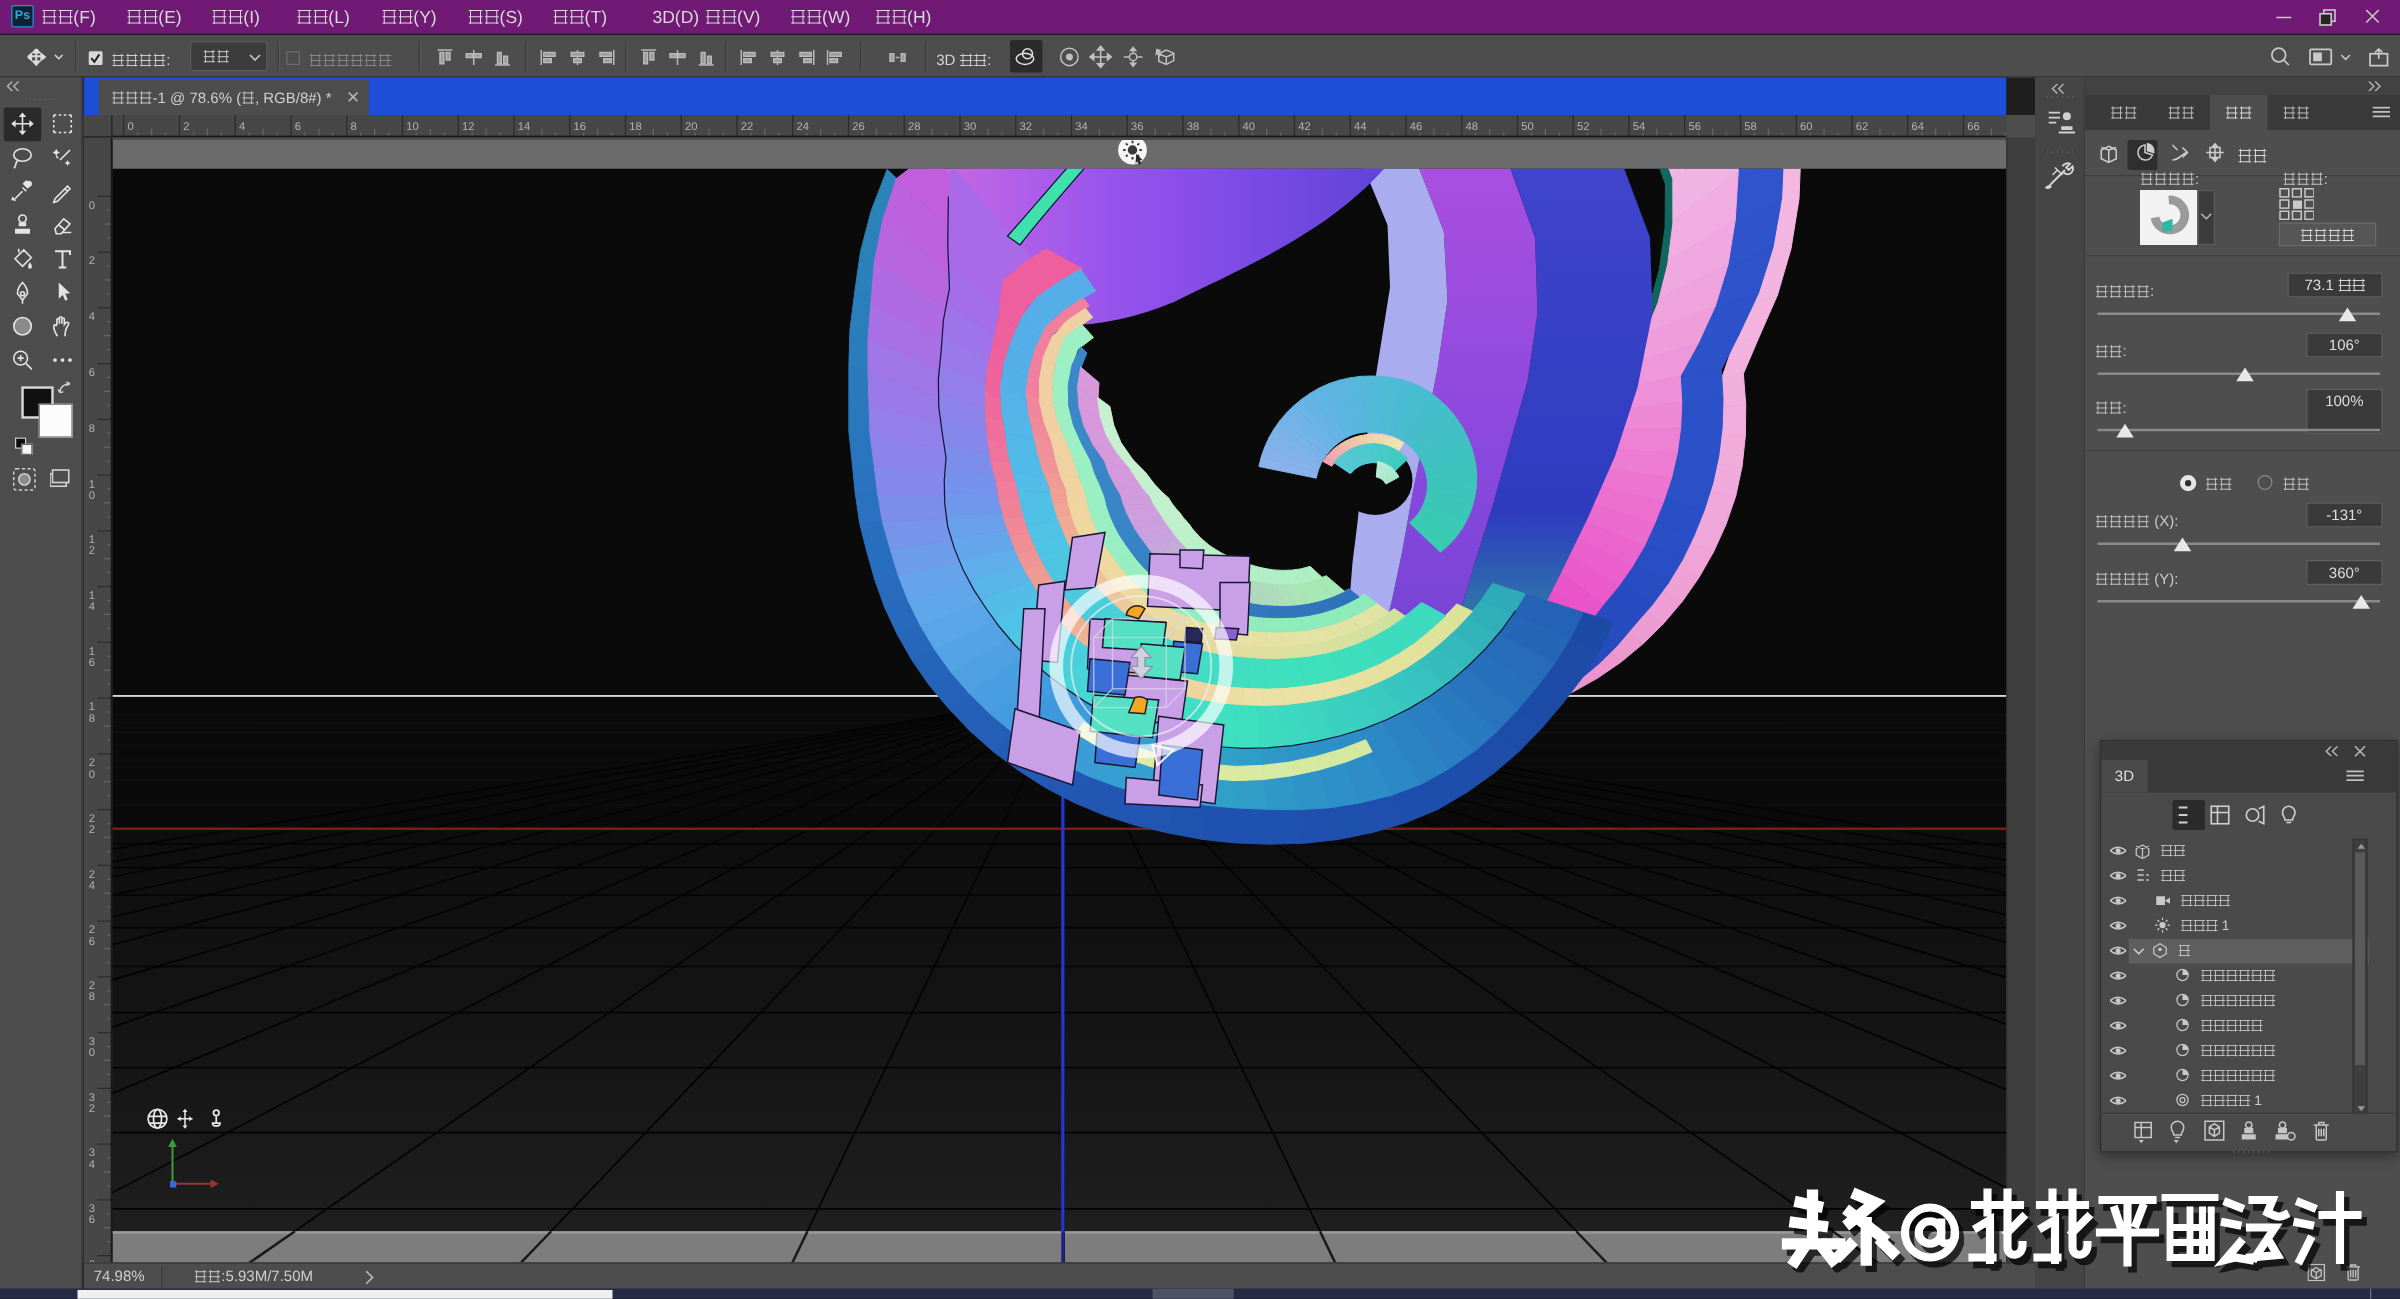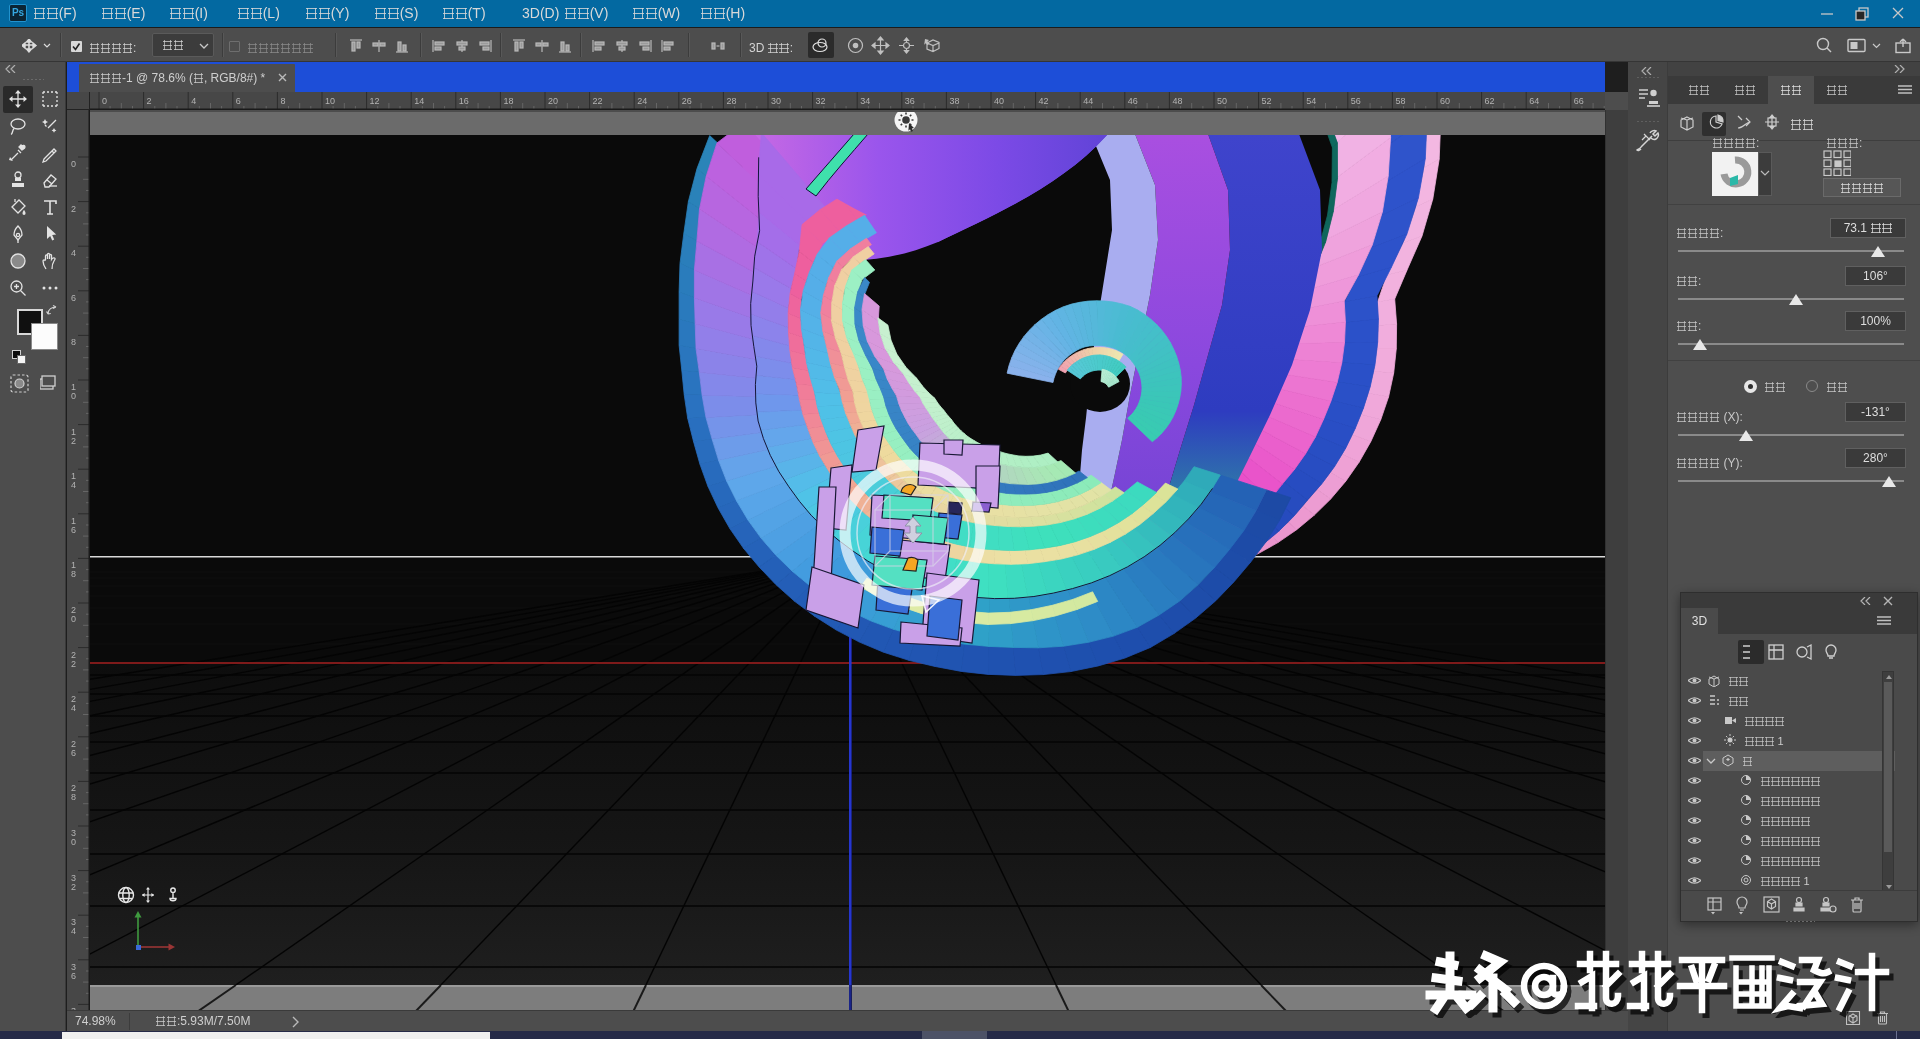--- a/index.html
+++ b/index.html
@@ -9,21 +9,21 @@
 background-image:
  linear-gradient(currentColor,currentColor),
  linear-gradient(currentColor,currentColor),
  linear-gradient(currentColor,currentColor),
  linear-gradient(currentColor,currentColor),
  linear-gradient(currentColor,currentColor);
 background-repeat:no-repeat;
 background-size:100% 7.5%,100% 7.5%,100% 7.5%,7.5% 100%,7.5% 100%;
 background-position:0 7%,0 50%,0 93%,15% 0,85% 0}
 .z{width:.82em;height:.84em;margin:0 .05em}
-.menubar{left:0;top:0;width:1920px;height:27px;background:#0369a1;color:#d9d9d9;font-size:14px}
+.menubar{left:0;top:0;width:1920px;height:27px;background:#701a75;color:#d9d9d9;font-size:14px}
 .menubar b{position:absolute;top:5px;font-weight:normal;white-space:nowrap}
 .optbar{left:0;top:27px;width:1920px;height:35px;background:#4d4d4d;border-top:1px solid #1c1c1c;border-bottom:1px solid #353535;color:#d4d4d4;font-size:12px}
 .vsep{position:absolute;top:5px;height:24px;width:1px;background:#3c3c3c;box-shadow:1px 0 0 #585858}
 .toolbar{left:0;top:62px;width:66px;height:969px;background:#4d4d4d;border-right:1px solid #3a3a3a}
 .tabbar{left:67px;top:62px;width:1538px;height:30px;background:#1d4ed8}
 .tab{position:absolute;left:12px;top:2px;width:216px;height:28px;background:#4d4d4d;color:#cfcfcf;font-size:12px;border-radius:1px 1px 0 0}
 .docwin{left:67px;top:92px;width:1561px;height:918px;background:#4d4d4d}
 .hruler{position:absolute;left:0px;top:0px;width:1538px;height:18px;background:#474747;overflow:hidden}
 .vruler{position:absolute;left:0px;top:18px;width:23px;height:900px;background:#474747;overflow:hidden}
 .canvas{position:absolute;left:23px;top:20px;width:1515px;height:898px;background:#050505;overflow:hidden}
@@ -1548,35 +1548,35 @@
       <div class="ab" style="left:0;top:100px;width:252px;height:1px;background:#414141"></div>
       <span class="lbl" style="left:8px;top:122px"><i class="z"></i><i class="z"></i><i class="z"></i><i class="z"></i>:</span>
       <span class="fld" style="left:162px;top:114px;width:76px;height:20px;line-height:19px">73.1 <i class="z"></i><i class="z"></i></span>
       <span class="track" style="left:10px;top:146px;width:226px"></span>
       <span class="thumbtri" style="left:203px;top:142px"></span>
       <span class="lbl" style="left:8px;top:170px"><i class="z"></i><i class="z"></i>:</span>
       <span class="fld" style="left:177px;top:162px;width:61px;height:20px;line-height:19px">106°</span>
       <span class="track" style="left:10px;top:194px;width:226px"></span>
       <span class="thumbtri" style="left:121px;top:190px"></span>
       <span class="lbl" style="left:8px;top:215px"><i class="z"></i><i class="z"></i>:</span>
-      <span class="fld" style="left:177px;top:207px;width:61px;height:20px;line-height:19px">100%</span>
+      <span class="fld" style="left:177px;top:207px;width:61px;height:36px;line-height:19px">100%</span>
       <span class="track" style="left:10px;top:239px;width:226px"></span>
       <span class="thumbtri" style="left:25px;top:235px"></span>
       <div class="ab" style="left:0;top:256px;width:252px;height:1px;background:#414141"></div>
       <span class="ab" style="left:76px;top:276px;width:13px;height:13px;border-radius:50%;background:#e6e6e6"></span>
       <span class="ab" style="left:80px;top:280px;width:5px;height:5px;border-radius:50%;background:#2e2e2e"></span>
       <span class="lbl" style="left:96px;top:276px"><i class="z"></i><i class="z"></i></span>
       <span class="ab" style="left:138px;top:276px;width:12px;height:12px;border-radius:50%;border:1.5px solid #8a8a8a"></span>
       <span class="lbl" style="left:158px;top:276px"><i class="z"></i><i class="z"></i></span>
       <span class="lbl" style="left:8px;top:306px"><i class="z"></i><i class="z"></i><i class="z"></i><i class="z"></i> (X):</span>
       <span class="fld" style="left:177px;top:298px;width:61px;height:20px;line-height:19px">-131°</span>
       <span class="track" style="left:10px;top:330px;width:226px"></span>
       <span class="thumbtri" style="left:71px;top:326px"></span>
       <span class="lbl" style="left:8px;top:352px"><i class="z"></i><i class="z"></i><i class="z"></i><i class="z"></i> (Y):</span>
-      <span class="fld" style="left:177px;top:344px;width:61px;height:20px;line-height:19px">280°</span>
+      <span class="fld" style="left:177px;top:344px;width:61px;height:20px;line-height:19px">360°</span>
       <span class="track" style="left:10px;top:376px;width:226px"></span>
       <span class="thumbtri" style="left:214px;top:372px"></span>
     </div>
     <div class="p3d">
       <div class="ab" style="left:0;top:0;width:236px;height:15px;background:#3a3a3a">
         <svg class="ab" style="left:178px;top:4px" width="16" height="8">
           <path d="M6,0 l-4,4 4,4 M11,0 l-4,4 4,4" stroke="#b5b5b5" stroke-width="1.2" fill="none"></path>
         </svg>
         <svg class="ab" style="left:202px;top:3px" width="10" height="10">
           <path d="M1,1 l8,8 M9,1 l-8,8" stroke="#b5b5b5" stroke-width="1.4"></path>

